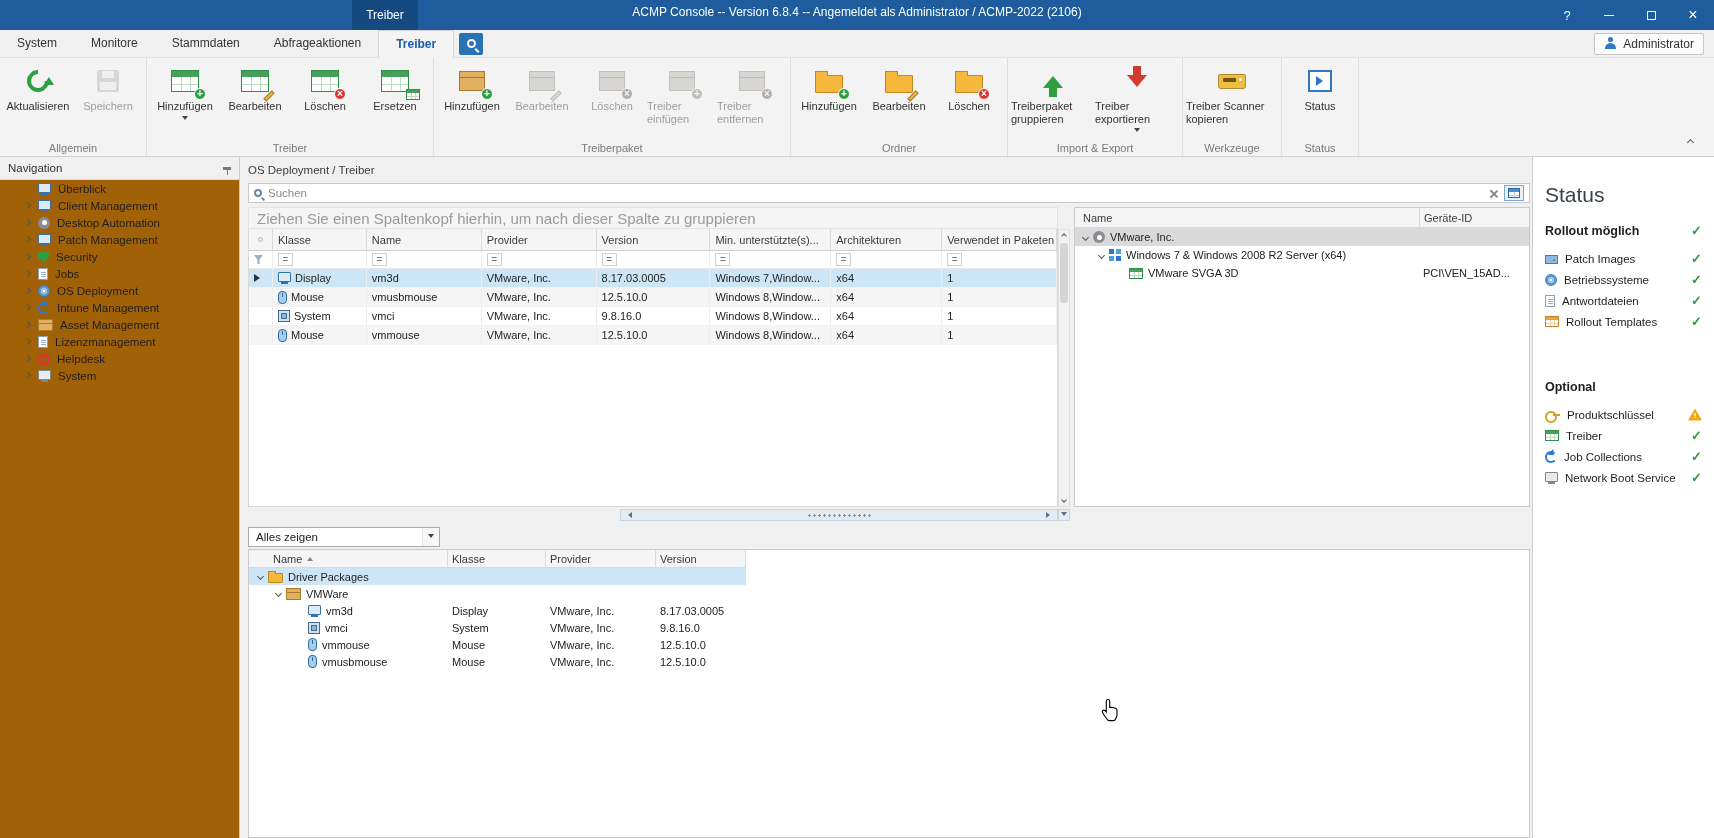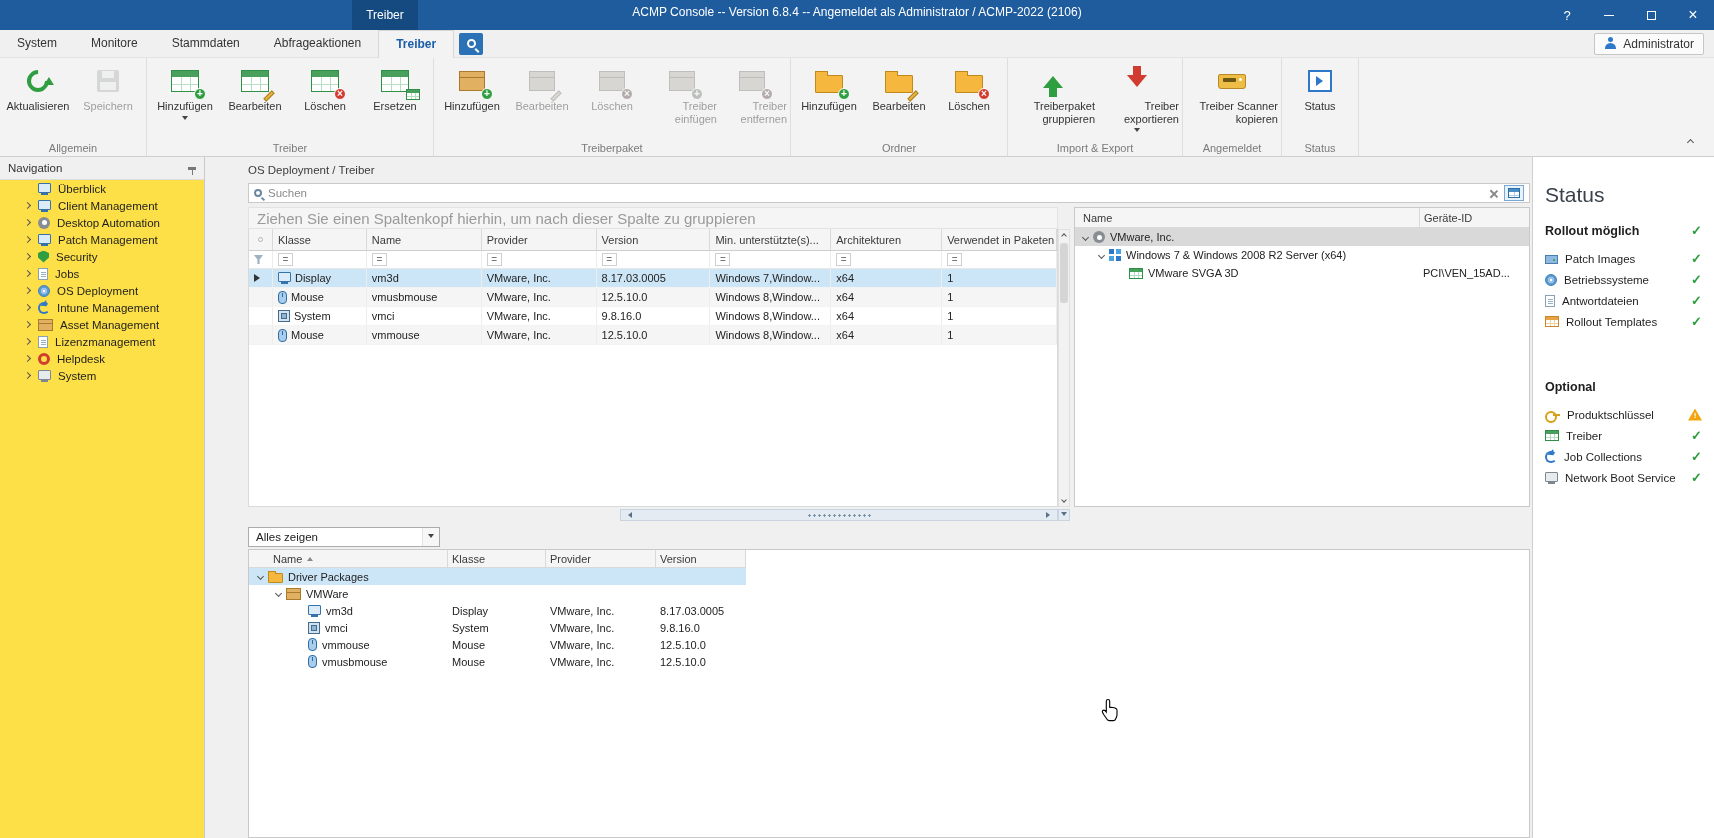--- a/index.html
+++ b/index.html
@@ -23,21 +23,21 @@
 .mtab{padding:0 17px;height:28px;line-height:27px;font-size:12px;color:#333}
 .mtab.active{color:#1a5dab;font-weight:bold;background:#f3f3f3;border:1px solid #d6d6d6;border-bottom:none}
 #searchTab{width:24px;height:22px;background:#2a72b5;border-radius:2px;margin-left:5px;display:flex;align-items:center;justify-content:center}
 #userBtn{margin-left:auto;margin-right:10px;height:22px;border:1px solid #c6c6c6;background:#fbfbfb;display:flex;align-items:center;gap:6px;padding:0 9px;color:#333;border-radius:2px}
 
 
 #ribbon{left:0;top:58px;width:1714px;height:99px;background:#f3f3f3;border-bottom:1px solid #cfcfcf;display:flex}
 .rgroup{display:flex;flex-direction:column;border-right:1px solid #dedede;padding:2px 3px 0}
 .rbtns{display:flex;flex:1;align-items:flex-start}
 .rlabel{height:15px;text-align:center;font-size:11px;color:#7a7a7a;line-height:15px}
-.rbtn{width:70px;padding-top:2px;display:flex;flex-direction:column;align-items:center;font-size:11px;color:#333;text-align:right;line-height:1.15}
+.rbtn{width:70px;padding-top:2px;display:flex;flex-direction:column;align-items:center;font-size:11px;color:#333;text-align:left;line-height:1.15}
 .rbtn.wide{width:84px}
 .rbtn.xwide{width:92px}
 .rbtn.disabled{opacity:.45;filter:grayscale(.9)}
 .iconbox{height:38px;width:100%;display:flex;align-items:center;justify-content:center;position:relative}
 .rlbl{display:block}
 .ddTri{width:0;height:0;border:3px solid transparent;border-top:4px solid #444;margin-top:3px}
 #ribbonCollapse{left:1688px;top:140px}
 
 
 .chev{width:5px;height:5px;border-right:1.4px solid #555;border-bottom:1.4px solid #555;display:inline-block;flex:none}
@@ -114,21 +114,21 @@
 .funnel{width:9px;height:9px;background:#9fb0c0;clip-path:polygon(0 0,100% 0,62% 50%,62% 100%,38% 100%,38% 50%)}
 .warn{width:14px;height:12px;background:#f2a50c;clip-path:polygon(50% 0,100% 100%,0 100%);display:flex;align-items:flex-end;justify-content:center;color:#fff;font:700 8px/11px "Liberation Sans",sans-serif;margin-left:auto}
 .clrX{width:9px;height:9px;position:relative}
 .clrX::before,.clrX::after{content:"";position:absolute;left:4px;top:0;width:1.5px;height:10px;background:#8a8a8a}
 .clrX::before{transform:rotate(45deg)}
 .clrX::after{transform:rotate(-45deg)}
 .rowptr{width:0;height:0;border:4px solid transparent;border-left:6px solid #333}
 .sortUp{width:0;height:0;border:3px solid transparent;border-bottom:4px solid #888;margin-left:5px;margin-bottom:2px}
 
 
-#navPanel{left:0;top:157px;width:205px;height:681px;background:#fde047;border-right:1px solid #c9c9c9}
+#navPanel{left:0;top:157px;width:240px;height:681px;background:#a16207;border-right:1px solid #c9c9c9}
 #navHeader{height:23px;background:#f0f0f0;border-bottom:1px solid #dcdcdc;display:flex;align-items:center;padding:0 8px;font-size:11.5px;color:#333}
 #navHeader .pin{margin-left:auto}
 #navList{}
 .navItem{height:17px;display:flex;align-items:center;font-size:11.5px;color:#1e1e1e;padding-left:24px;gap:7px;white-space:nowrap}
 .navchev{width:7px;display:flex;justify-content:center;flex:none}
 
 
 #crumb{left:248px;top:159px;height:22px;display:flex;align-items:center;font-size:11.5px;color:#3c3c3c}
 #searchBox{left:248px;top:183px;width:1282px;height:20px;background:#fff;border:1px solid #c9c9c9;display:flex;align-items:center;padding:0 5px;gap:6px}
 #searchBox input{flex:1;border:none;outline:none;background:transparent;font-family:"Liberation Sans",sans-serif;font-size:11.5px;color:#333}
@@ -377,21 +377,21 @@
 
   <div class="rgroup">
     <div class="rbtns">
       <div class="rbtn xwide">
         <div class="iconbox">
             <span class="i scanner"></span>
           </div>
         <span class="rlbl">Treiber Scanner kopieren</span>
       </div>
     </div>
-    <div class="rlabel">Angemeldet</div>
+    <div class="rlabel">Werkzeuge</div>
   </div>
 
   <div class="rgroup">
     <div class="rbtns">
       <div class="rbtn">
         <div class="iconbox">
             <span class="i statIc"></span>
           </div>
         <span class="rlbl">Status</span>
       </div>

